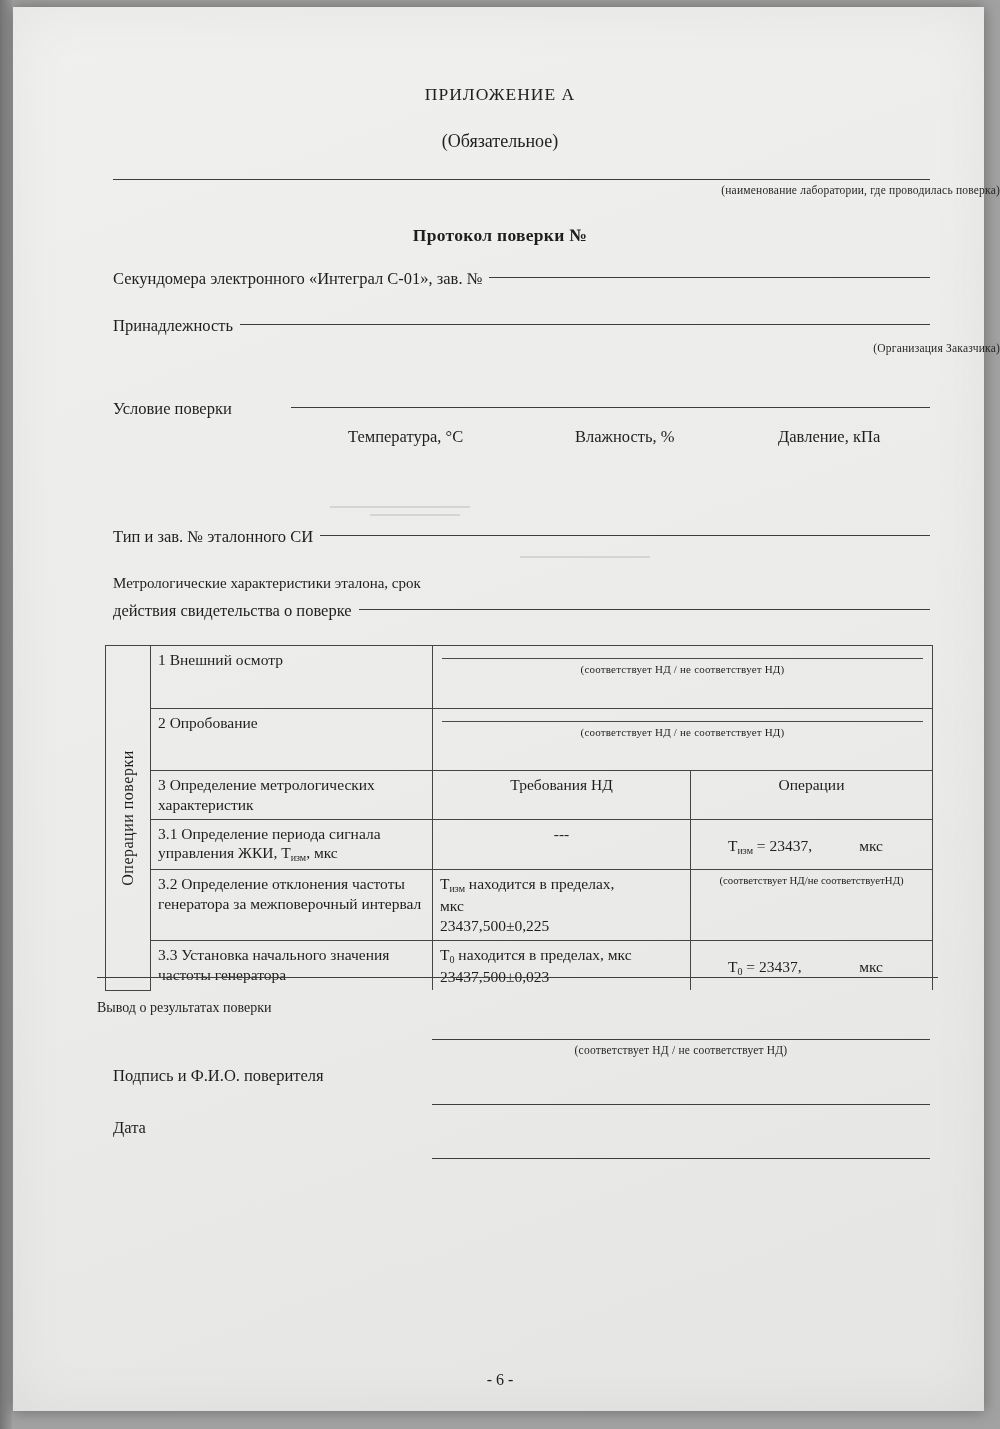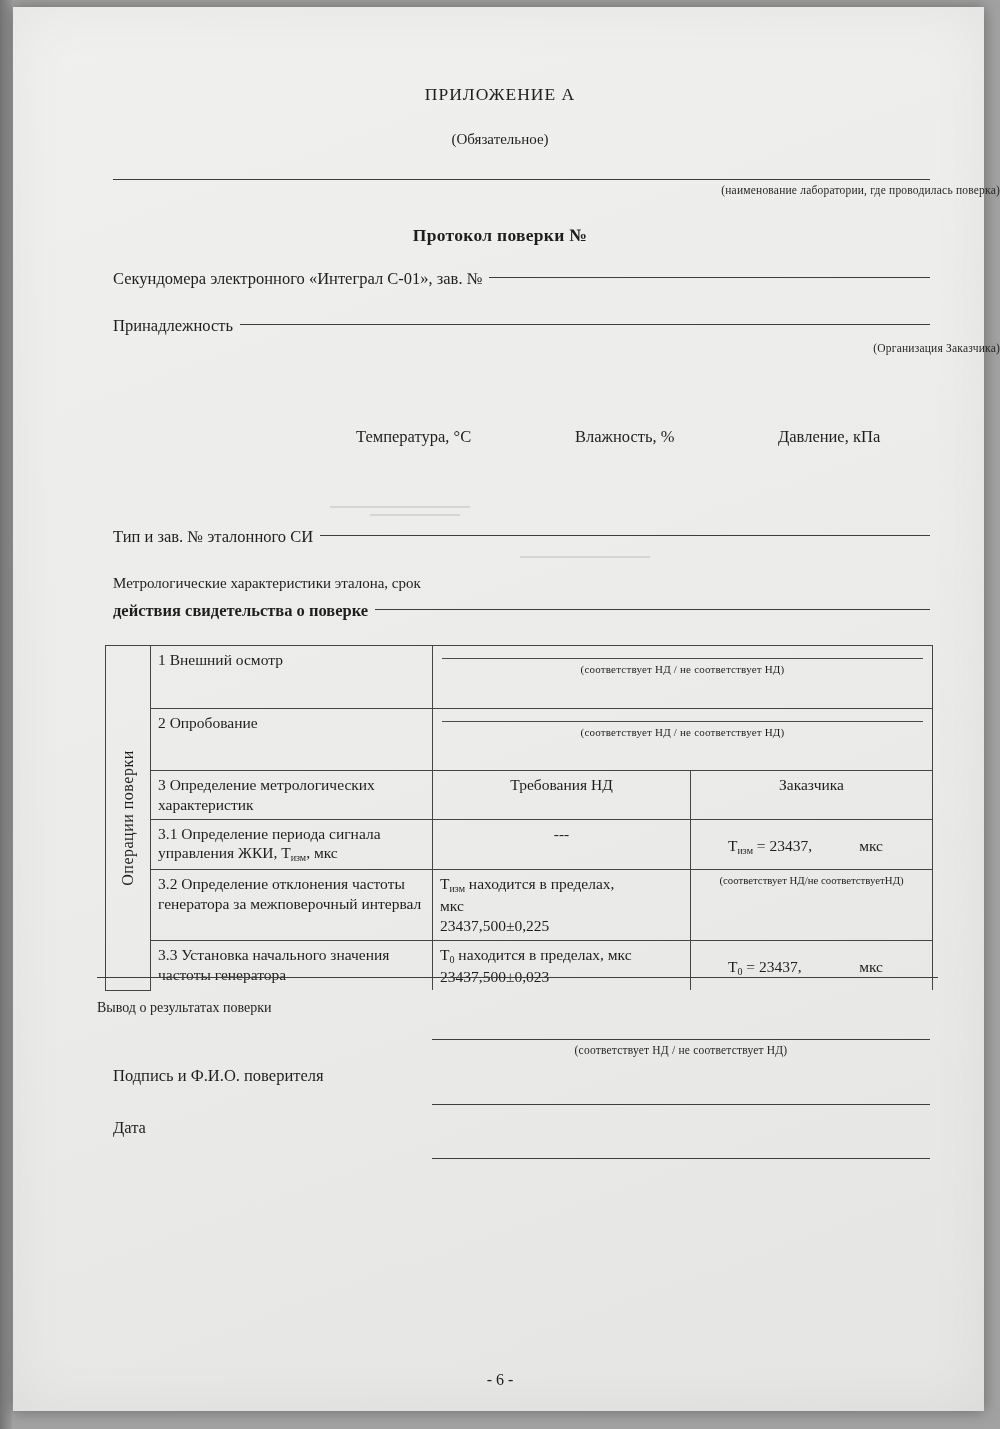--- a/index.html
+++ b/index.html
@@ -13,46 +13,46 @@
     background:linear-gradient(90deg,#747474,#9b9b9b);}
   .paper{
     position:absolute;left:13px;top:7px;right:16px;bottom:18px;
     background:linear-gradient(160deg,#f0f0ee 0%,#ebebe9 55%,#e5e5e3 100%);
     box-shadow:0 0 14px rgba(0,0,0,0.35), inset 0 0 60px rgba(0,0,0,0.05);
   }
   .content{position:absolute;left:0;top:0;width:1000px;height:1102px;}
 
   .centered{position:absolute;left:0;right:0;text-align:center;}
   .appendix-title{top:84px;font-size:17.5px;letter-spacing:1px;}
-  .appendix-note{top:131px;font-size:15px;}
+  .appendix-note{top:131px;font-size:18px;}
   .protocol-title{top:225px;font-size:17.5px;font-weight:bold;letter-spacing:0.3px;}
   .small{font-size:11.5px;letter-spacing:0.2px;color:#262626;text-align:right;}
 
   .rule{position:absolute;border-bottom:1.2px solid #3d3d3d;height:0;}
   .lab-line{top:179px;left:113px;right:70px;}
   .lab-caption{top:184px;}
 
   .row{position:absolute;left:113px;right:70px;display:flex;align-items:center;
        font-size:16.5px;line-height:1.25;}
   .row .lbl{white-space:nowrap;padding-right:7px;}
   .row .gap{width:52px;}
   .row .fill{flex:1 1 auto;border-bottom:1.2px solid #3d3d3d;margin-bottom:3px;}
 
   .device-row{top:269px;}
   .ownership-row{top:316px;}
   .ownership-caption{top:342px;left:40px;right:0;}
   .conditions-row{top:399px;}
   .cond-col{position:absolute;top:427px;font-size:16.5px;white-space:nowrap;}
-  .cond-col1{left:356px;text-align:right;}
+  .cond-col1{left:348px;text-align:right;}
   .cond-col2{left:575px;}
   .cond-col3{left:778px;}
   .nd-row{top:478px;}
   .etalon-row{top:527px;}
   .metrology-line1{position:absolute;top:575px;left:113px;font-size:15px;}
-  .metrology-row2{top:601px;font-weight:bold;}
+  .metrology-row2{top:601px;}
 
   
   .ptable{position:absolute;top:645px;left:105px;width:827px;
     border-collapse:collapse;table-layout:fixed;font-size:15.5px;color:#1e1e1e;}
   .ptable td{border:1.2px solid #454545;vertical-align:top;padding:4px 7px;line-height:1.28;}
   .ptable tr:last-child td{border-bottom:none;}
   .c-side{width:45px;} .c-op{width:282px;} .c-req{width:258px;} .c-res{width:242px;}
   .h1{height:63px;} .h2{height:62px;} .h3{height:46px;} .h4{height:50px;} .h5{height:64px;} .h6{height:47px;}
   .side-cell{position:relative;padding:0;}
   .side-label{position:absolute;left:50%;top:50%;
@@ -105,20 +105,25 @@
     <span class="lbl">Секундомера электронного «Интеграл С-01», зав. №</span>
     <div class="fill"></div>
   </div>
 
   <div class="row ownership-row">
     <span class="lbl">Принадлежность</span>
     <div class="fill"></div>
   </div>
   <div class="centered small ownership-caption">(Организация Заказчика)</div>
 
+  <div class="row conditions-row">
+    <span class="lbl">Условие поверки</span>
+    <div class="gap"></div>
+    <div class="fill"></div>
+  </div>
   <div class="cond-col cond-col1">Температура, °С</div>
   <div class="cond-col cond-col2">Влажность, %</div>
   <div class="cond-col cond-col3">Давление, кПа</div>
 
 
   <div class="row etalon-row">
     <span class="lbl">Тип и зав. № эталонного СИ</span>
     <div class="fill"></div>
   </div>
 
@@ -153,21 +158,21 @@
           <span>2 Опробование</span>
         </td>
         <td class="caption-cell" colspan="2">
           <div class="writeline"></div>
           <div class="cap">(соответствует НД / не соответствует НД)</div>
         </td>
       </tr>
       <tr class="h3">
         <td>3 Определение метрологических характеристик</td>
         <td class="c-center">Требования НД</td>
-        <td class="c-center">Заказчика</td>
+        <td class="c-center">Операции</td>
       </tr>
       <tr class="h4">
         <td>
           <span>3.1 Определение периода сигнала управления ЖКИ, Т</span><span class="sub">изм</span><span>, мкс</span>
         </td>
         <td class="c-center">---</td>
         <td class="res-cell">
           <div class="res-flex">
             <span><span>Т</span><span class="sub">изм</span><span> = 23437,</span></span>
             <span>мкс</span>

